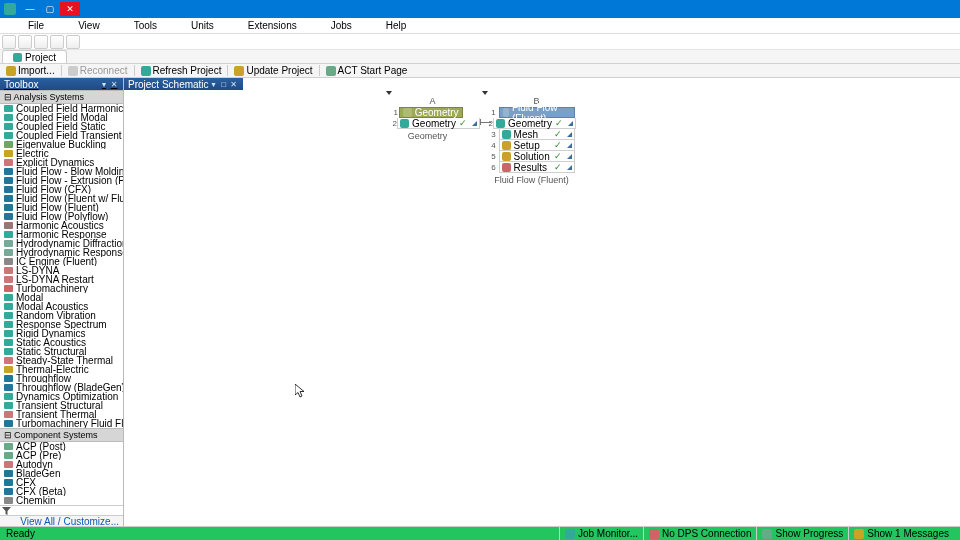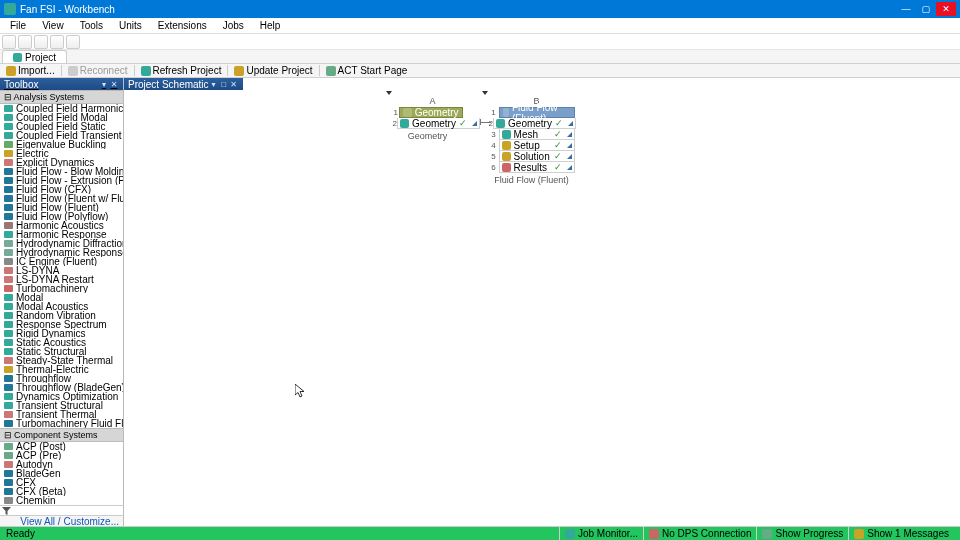--- a/index.html
+++ b/index.html
@@ -3,21 +3,21 @@
 <meta charset="utf-8">
 <style>
 * { margin:0; padding:0; box-sizing:border-box; font-family:'Segoe UI',Tahoma,sans-serif; font-size:10px; }
 body { width:960px; height:540px; background:#fff; overflow:hidden; position:relative; display:flex; flex-direction:column; }
 .titlebar { background:#0078d7; color:#fff; height:18px; display:flex; align-items:center; padding:0 4px; }
 .titlebar .app-icon { width:12px; height:12px; background:#3a9; margin-right:4px; border-radius:2px; }
 .titlebar .title { flex:1; font-size:10px; }
 .titlebar .winbtn { width:20px; height:14px; display:flex; align-items:center; justify-content:center; color:#fff; font-size:9px; }
 .titlebar .winbtn.close { background:#e81123; }
 .menubar { background:#fff; height:16px; display:flex; align-items:center; padding:0 2px; border-bottom:1px solid #ddd; }
-.menubar .menu-item { padding:1px 8px; }
+.menubar .menu-item { padding:1px 8px;margin-left:18px; }
 .iconbar { background:#fff; height:16px; display:flex; align-items:center; padding:0 2px; gap:2px; border-bottom:1px solid #e5e5e5; }
 .iconbar .ib { width:14px; height:14px; border:1px solid #ccc; border-radius:2px; background:linear-gradient(#fff,#eee); }
 .tabbar { background:#f5f5f5; height:14px; display:flex; align-items:flex-start; padding:0 2px; border-bottom:1px solid #d0d0d0; }
 .tabbar .tab { background:#fff; border:1px solid #ccc; border-bottom:none; padding:0 10px; height:13px; display:flex; align-items:center; gap:3px; font-size:9px; border-radius:3px 3px 0 0; }
 .tabbar .tab .tab-icon { width:9px; height:9px; background:#3a9; border-radius:2px; }
 .projtoolbar { background:#f5f5f5; height:14px; display:flex; align-items:center; padding:0 2px; gap:1px; border-bottom:1px solid #d0d0d0; }
 .projtoolbar .pbtn { padding:0 4px; display:flex; align-items:center; gap:2px; height:13px; font-size:9px; }
 .projtoolbar .pbtn .pi { width:10px; height:10px; border-radius:2px; }
 .projtoolbar .sep { width:1px; height:11px; background:#ccc; margin:0 1px; }
 .main { flex:1; display:flex; min-height:0; }
@@ -61,21 +61,20 @@
 .statusbar .sitem { display:flex; align-items:center; gap:3px; padding:0 5px; border-left:1px solid #ccc; height:14px; }
 .statusbar .si { width:10px; height:10px; border-radius:2px; }
 .cursor-arrow { position:absolute; width:10px; height:14px; pointer-events:none; z-index:999; }
 .cursor-arrow svg { display:block; }
 </style>
 </head>
 <body>
 
 <div class="titlebar">
   <div class="app-icon"></div>
-  <div class="title">Fan FSI - Workbench</div>
   <div class="winbtn">—</div>
   <div class="winbtn">▢</div>
   <div class="winbtn close">✕</div>
 </div>
 
 <div class="menubar" id="menubar">
     <div class="menu-item">File</div>
     <div class="menu-item">View</div>
     <div class="menu-item">Tools</div>
     <div class="menu-item">Units</div>

